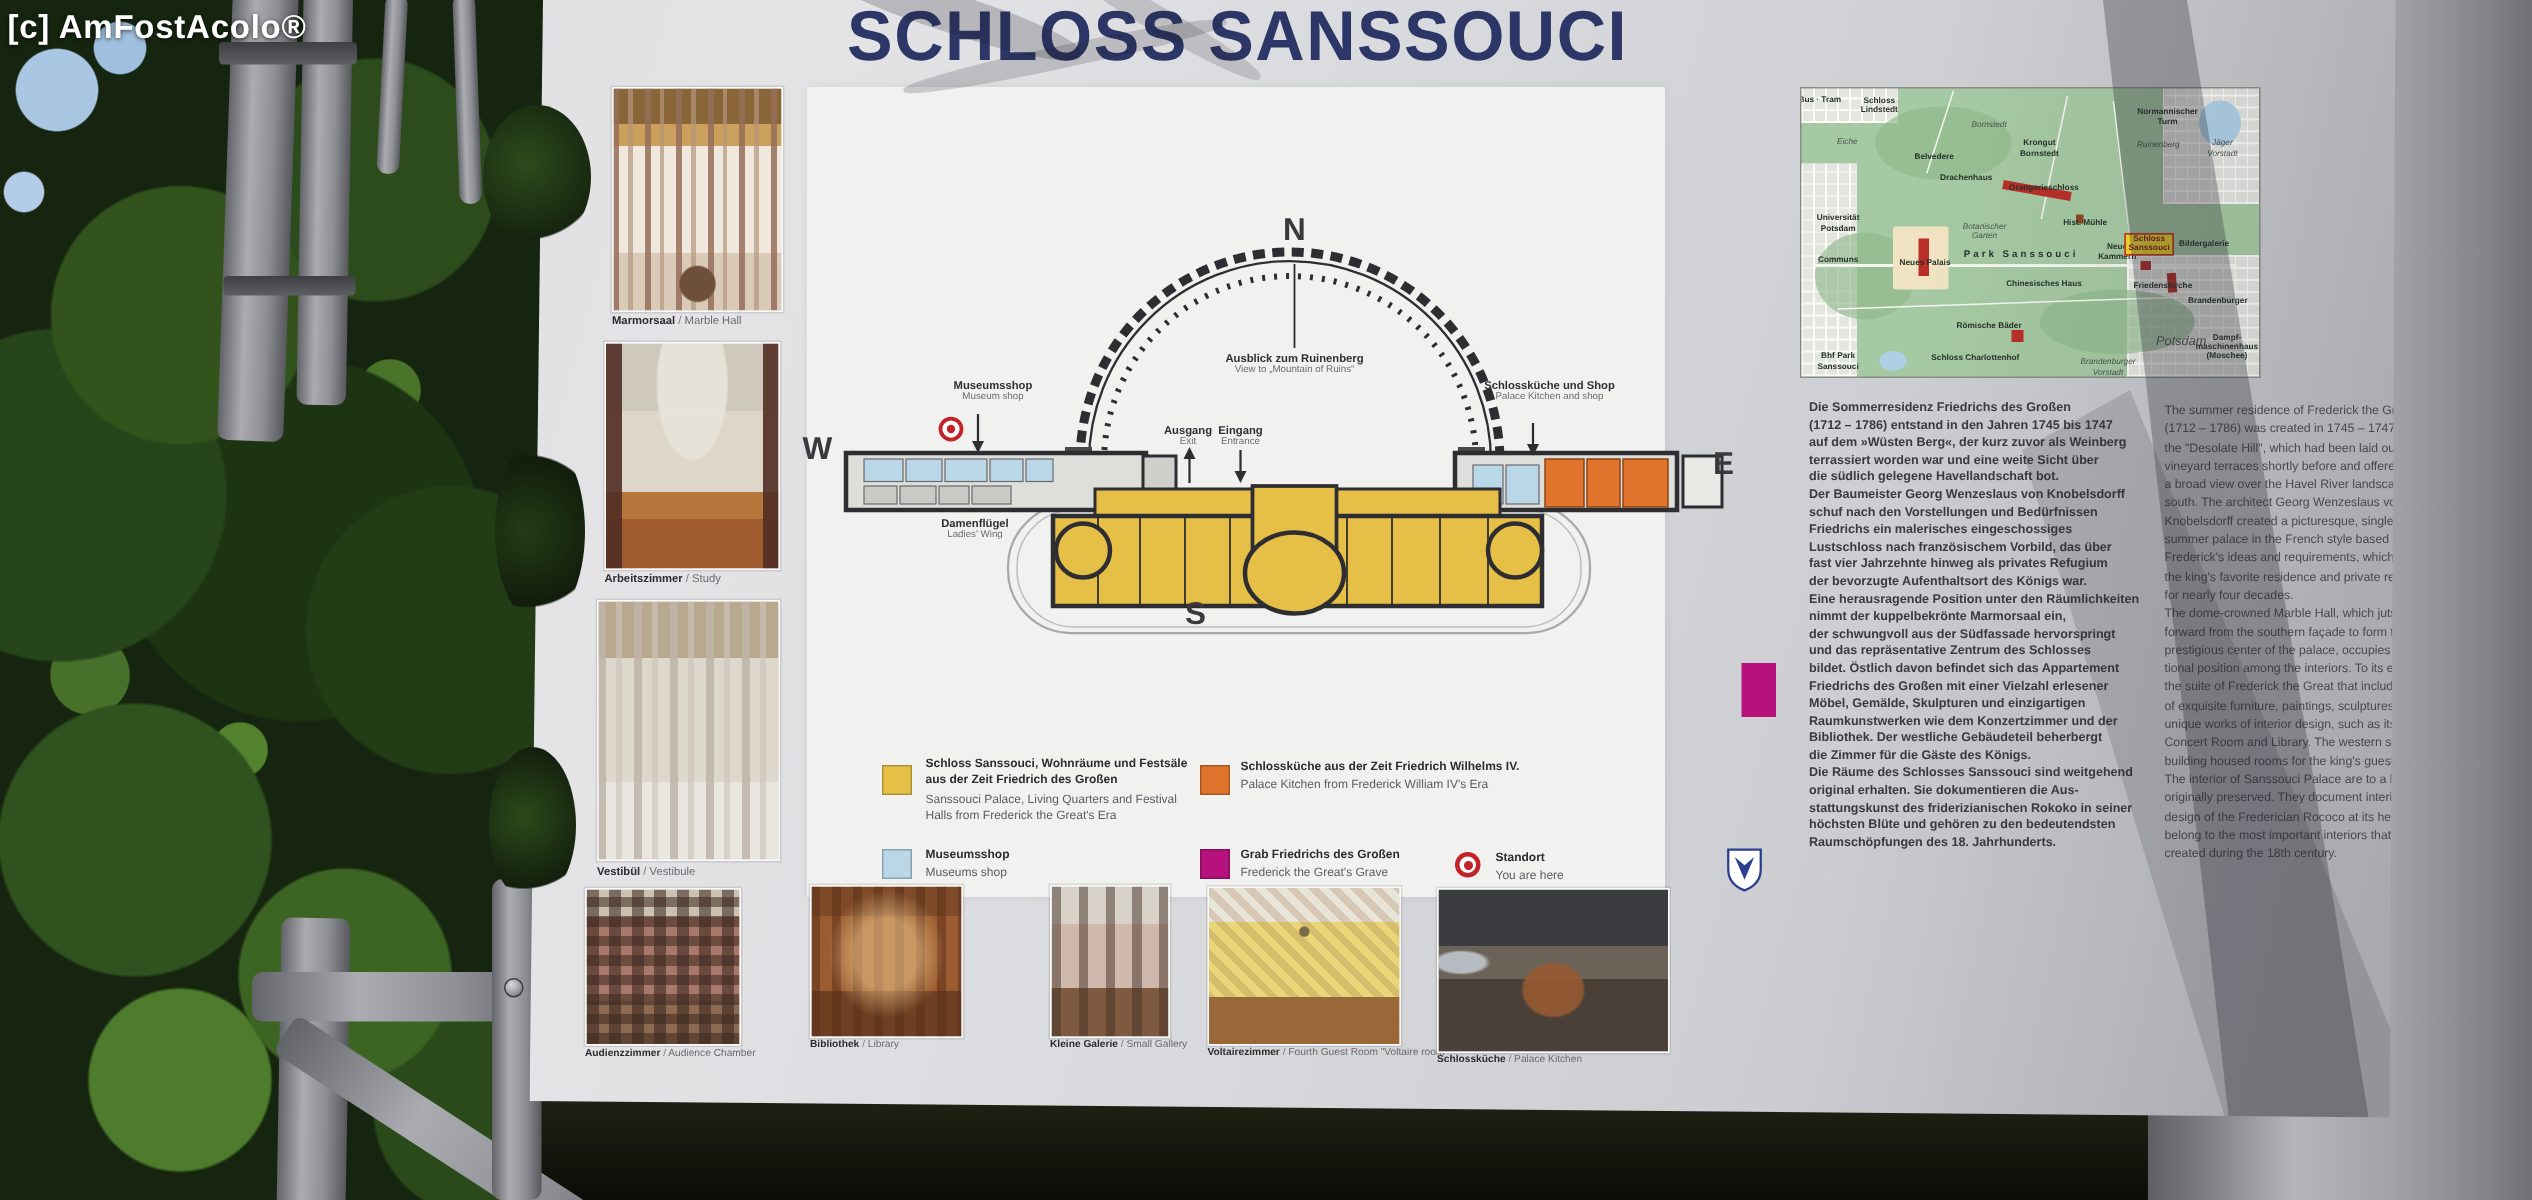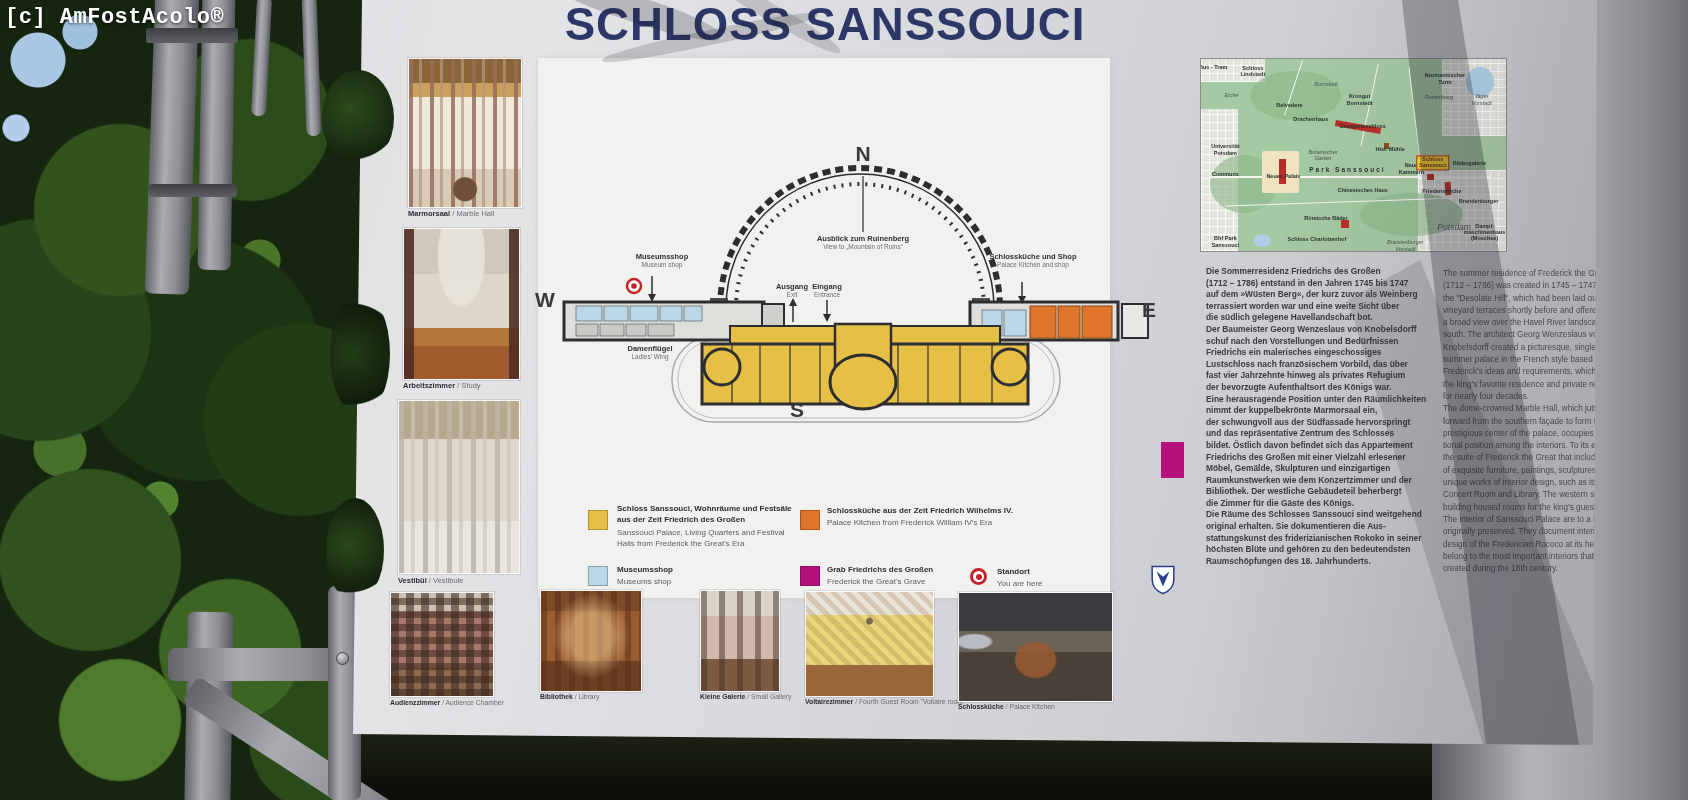--- a/index.html
+++ b/index.html
@@ -42,21 +42,21 @@
   .clamp-2{left:149px;top:184px;width:88px;height:13px;}
   .screw{position:absolute;left:336px;top:652px;width:11px;height:11px;border-radius:50%;z-index:4;
     background:radial-gradient(circle at 35% 30%,#d9d9db,#6e6f73);border:1px solid #3c3d40;}
   .pole-right{position:absolute;left:1432px;top:0;width:256px;height:800px;z-index:1;
     background:linear-gradient(90deg,#5e5f64 0,#77787d 12%,#b5b6ba 38%,#a3a4a8 62%,#84858a 88%,#6f7074);}
   .leafblob{position:absolute;z-index:4;border-radius:50%;}
   .lb1{left:322px;top:70px;width:72px;height:96px;background:radial-gradient(circle at 40% 40%,#2c4c1c,#16250f 70%,rgba(0,0,0,0) 72%);}
   .lb2{left:330px;top:292px;width:60px;height:124px;background:radial-gradient(circle at 35% 50%,#223c15,#121d0c 68%,rgba(0,0,0,0) 70%);}
   .lb3{left:326px;top:498px;width:58px;height:104px;background:radial-gradient(circle at 40% 45%,#2a4a1a,#141f0d 70%,rgba(0,0,0,0) 72%);}
   .watermark{position:absolute;left:5px;top:5px;z-index:6;color:#ffffff;font-size:22px;font-weight:bold;
-    text-shadow:0 1px 3px rgba(0,0,0,.7);letter-spacing:.5px;font-family:Liberation Mono, monospace;}
+    text-shadow:0 1px 3px rgba(0,0,0,.7);letter-spacing:.5px;}
 
   
   .board{position:absolute;left:0;top:0;width:1688px;height:800px;z-index:3;
     clip-path:polygon(362px 0px,1597px 0px,1593px 745px,353px 734px);
     background:linear-gradient(105deg,#dbdbdf 0%,#e4e4e7 28%,#d8d9dc 52%,#cbccd0 74%,#b9babe 100%);}
   .board-title{position:absolute;left:538px;top:-4px;width:574px;text-align:center;
     font-size:47px;font-weight:bold;letter-spacing:1px;color:#2c3768;transform:scaleX(.97);}
   .panel{position:absolute;left:538px;top:58px;width:572px;height:540px;background:#f1f1ef;
     box-shadow:0 0 6px rgba(0,0,0,.08);}
 

